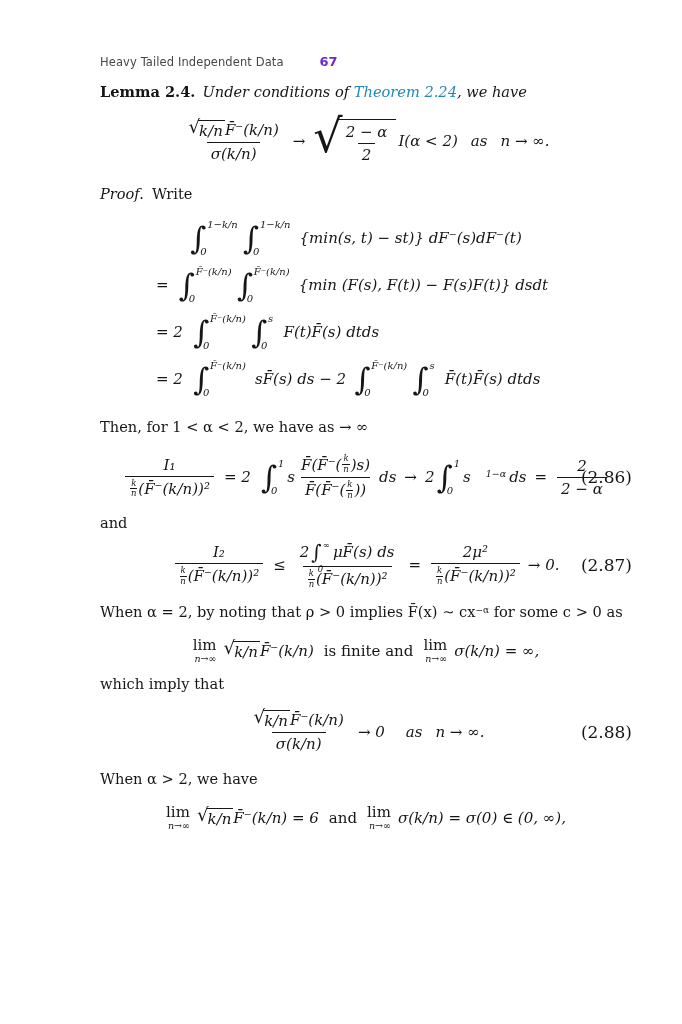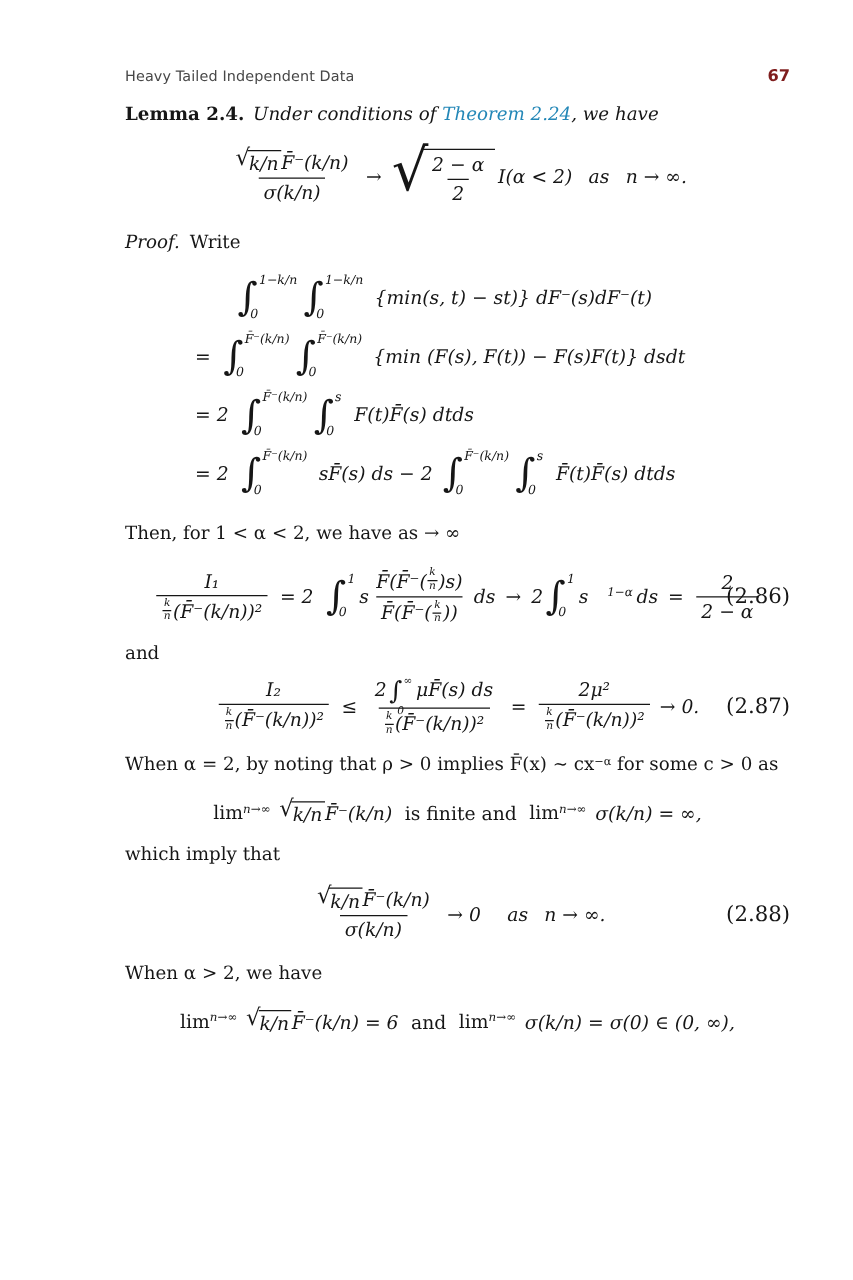--- a/index.html
+++ b/index.html
@@ -1,22 +1,22 @@
 <!DOCTYPE html>
 <html><head>
 <meta charset="utf-8">
 <style>
   html,body{margin:0;padding:0;background:#ffffff;}
   .page{width:682px;height:1024px;position:relative;background:#fff;overflow:hidden;
         font-family:"DejaVu Serif","Liberation Serif",serif;color:#161616;}
   .content{padding:54px 50px 0 100px;}
-  .header{display:flex;justify-content:space-between;align-items:baseline;gap:2px;
+  .header{display:flex;justify-content:flex-start;align-items:baseline;gap:36px;
           font-family:"DejaVu Sans","Liberation Sans",sans-serif;}
   .rh-title{font-size:11.5px;color:#474747;letter-spacing:.1px;}
-  .rh-page{font-size:13px;font-weight:bold;color:#7f1d1d;}
+  .rh-page{font-size:13px;font-weight:bold;color:#6d28d9;}
   .para{font-size:14.6px;line-height:1.4;margin:0;}
   .p-intro{margin-top:36px;text-indent:22px;}
   .p-lemma{margin-top:13px;}
   .lemma-label{font-weight:bold;margin-right:7px;}
   .it{font-style:italic;}
   .p-proof{margin-top:18px;}
   .proof-label{font-style:italic;margin-right:8px;}
   
   .disp{position:relative;display:flex;justify-content:center;align-items:center;
         font-size:15px;font-style:italic;white-space:nowrap;}
@@ -44,21 +44,21 @@
   .mrow{display:flex;align-items:center;font-size:15px;font-style:italic;height:47px;white-space:nowrap;}
   .mrow .eqs{margin-right:8px;white-space:pre;}
   .ml-1{margin-left:88px;}
   .ml-2{margin-left:56px;}
   .l5{height:26px;}
   .mbody{margin-left:6px;}
   .mmid{margin:0 6px;}
   .sfrac{display:inline-flex;flex-direction:column;align-items:center;font-size:8.5px;
          line-height:1.15;font-style:italic;margin:0 1px;}
   .sfrac .t{border-bottom:.8px solid currentColor;padding:0 1px;}
-  .lim{display:inline-flex;flex-direction:row;align-items:flex-start;line-height:1.05;margin-right:7px;}
+  .lim{display:inline-flex;flex-direction:column;align-items:flex-end;line-height:1.05;margin-right:7px;}
   .lw{font-style:normal;}
   .lu{font-size:9.5px;}
   .rmg{font-style:normal;margin:0 10px;}
   .tag{position:absolute;right:0;top:50%;transform:translateY(-50%);font-style:normal;font-size:17px;}
   .msup{font-size:9.5px;position:relative;top:-5px;margin-left:15px;}
   .psup{font-size:9px;position:relative;top:-4px;}
   .d-eq1{margin:14px 0 4px;height:50px;}
   .d-286{margin:12px 0 6px;height:56px;}
   .d-287{margin:6px 0 4px;height:50px;}
   .d-lims{margin:14px 0 8px;height:30px;}

